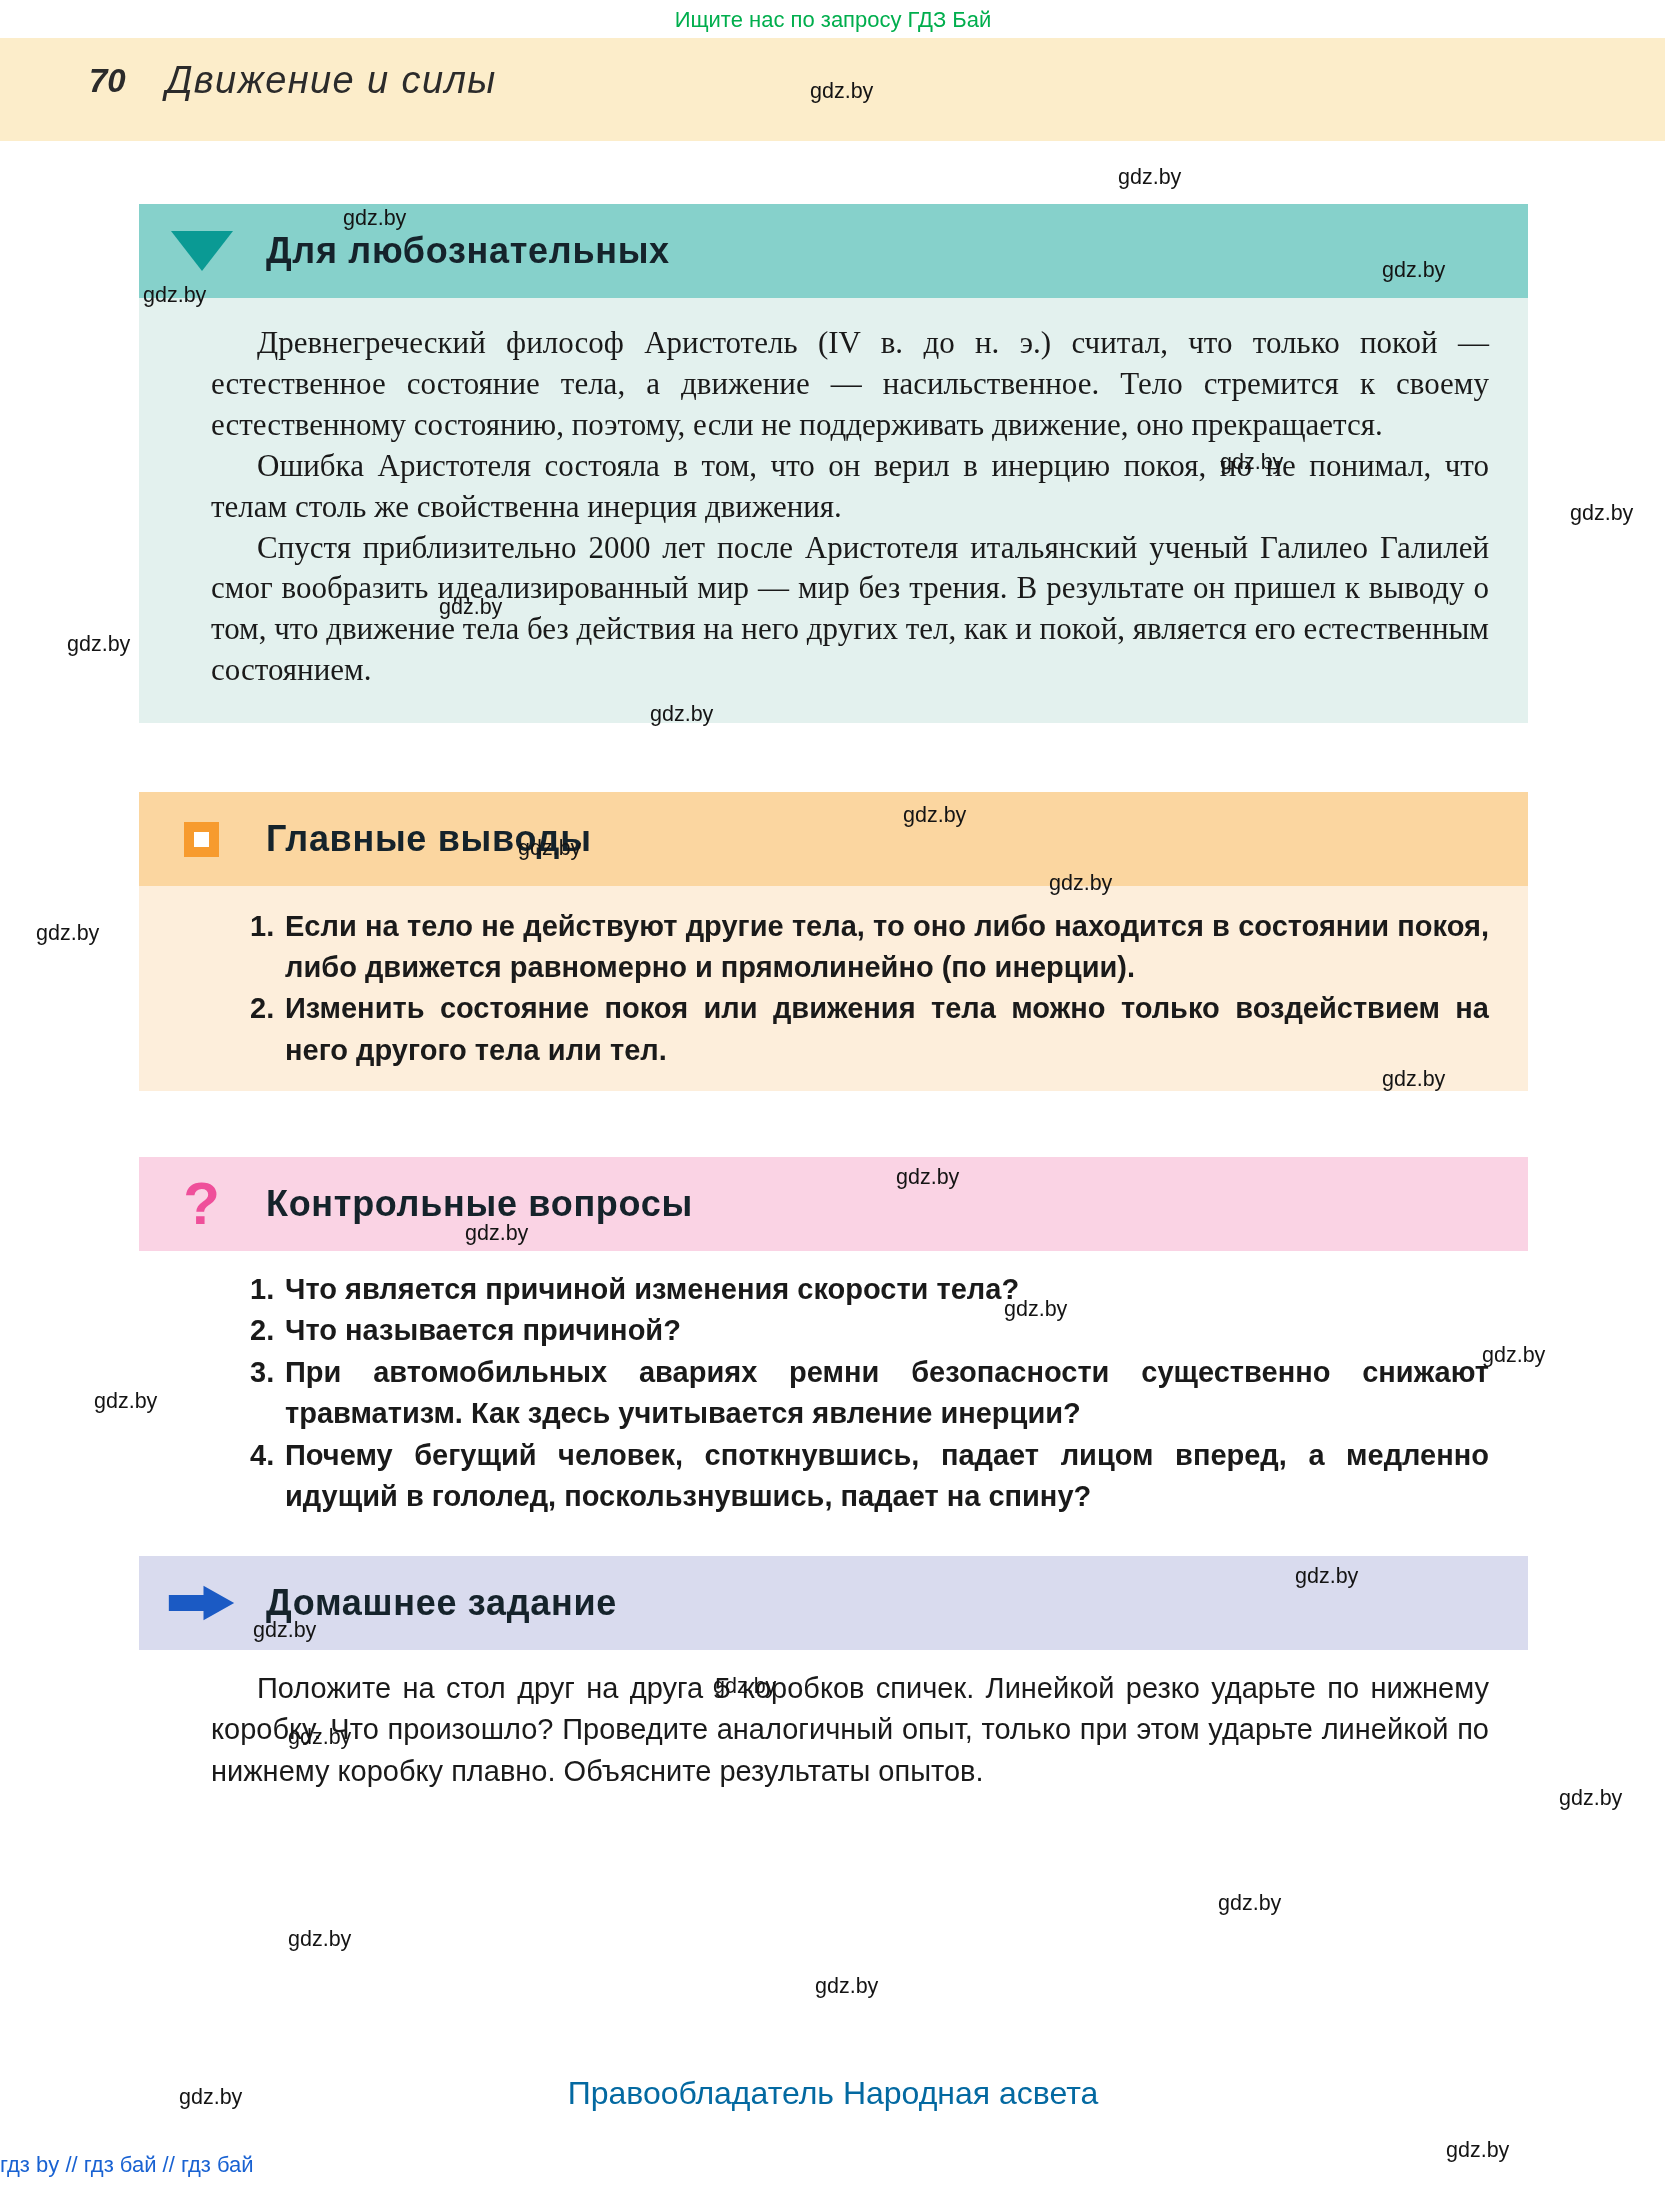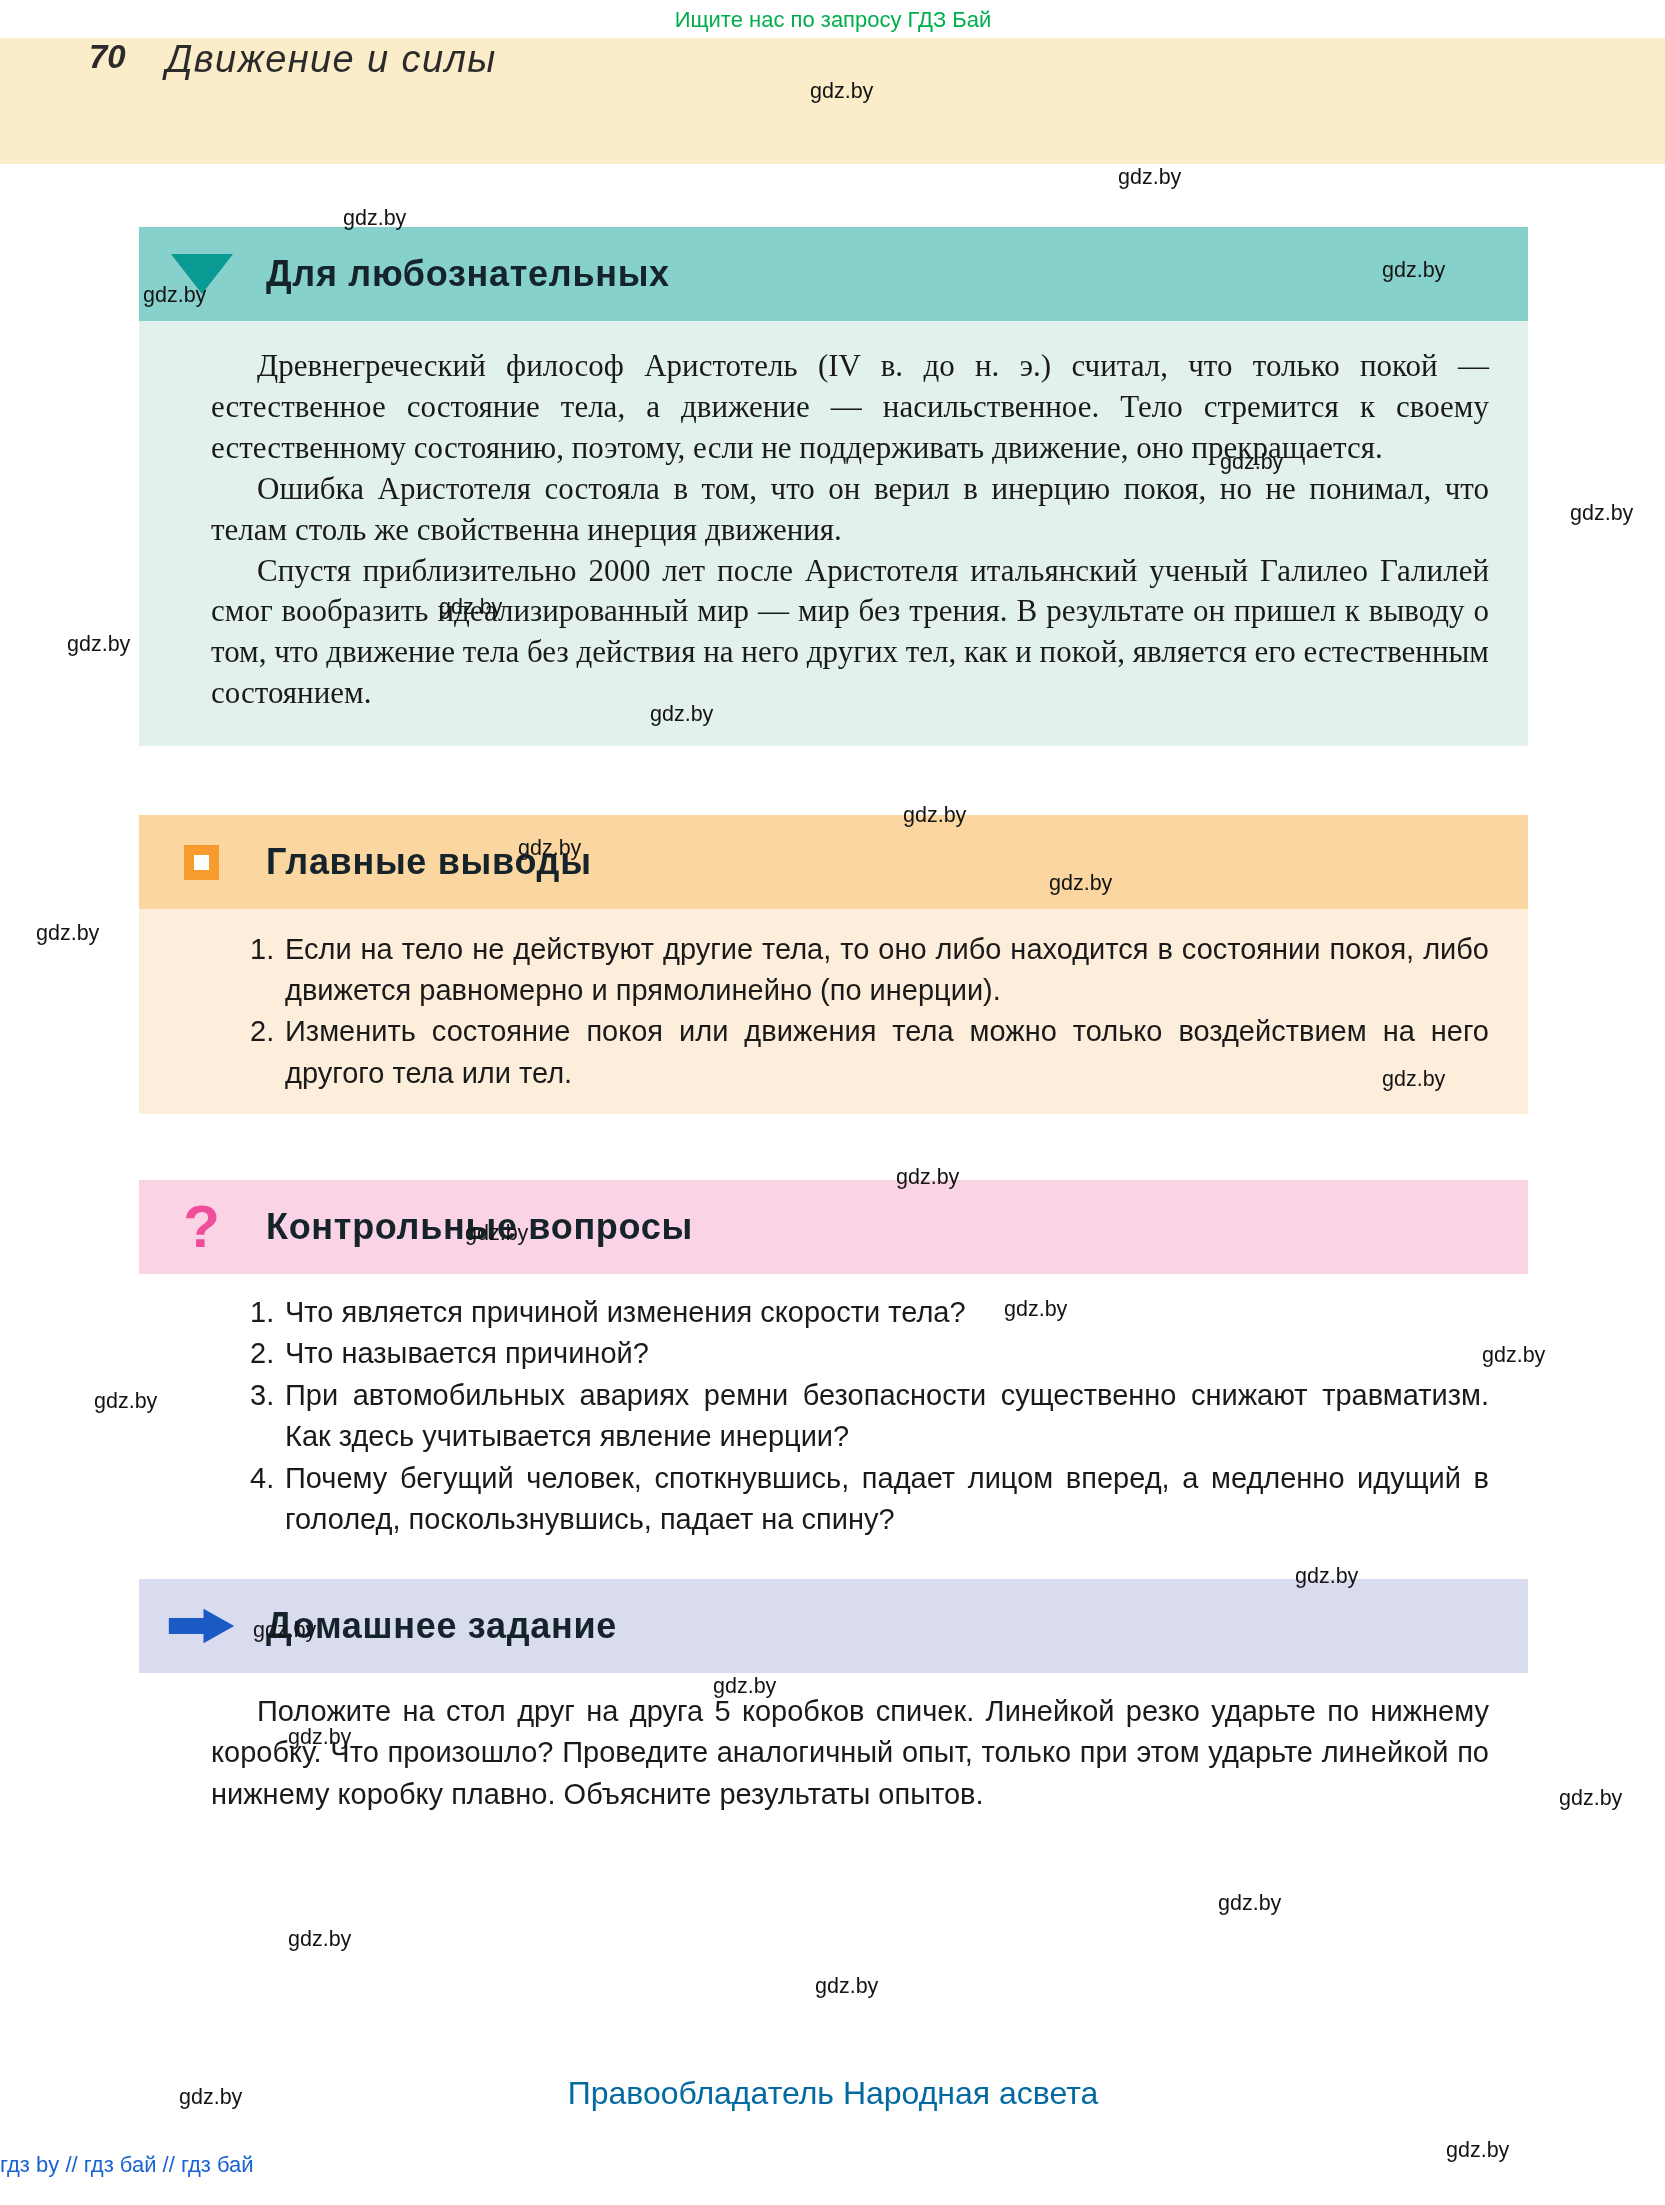--- a/index.html
+++ b/index.html
@@ -14,23 +14,23 @@
 
   
   .top-note {
     position: absolute; top: 7px; left: 0; right: 0;
     text-align: center;
     font-size: 22px; color: #00ae4d;
   }
 
   
   .runhead {
-    margin-top: 38px; height: 126px;
+    margin-top: 38px; height: 103px;
     background: #fcedca;
-    display: flex; align-items: flex-start;
+    display: flex; align-items: center;
     padding: 0 0 18px 89px; box-sizing: border-box;
   }
   .pagenum {
     font-style: italic; font-weight: bold; font-size: 33px;
     color: #2b2b2b; margin-right: 40px;
   }
   .chapter {
     font-style: italic; font-size: 38px; color: #2b2b2b;
     letter-spacing: 1.4px;
   }
@@ -88,20 +88,21 @@
     font-size: 31px; line-height: 1.32;
     text-align: justify;
   }
   .sec-body-serif p { margin: 0; text-indent: 46px; }
 
   .numlist {
     margin: 0; list-style: none; counter-reset: n;
     padding: 0 39px 0 146px;
     font-size: 29px; line-height: 1.43;
     font-family: "Liberation Sans", sans-serif;
+    font-weight: bold;
   }
   .numlist li { counter-increment: n; position: relative; text-align: justify; }
   .numlist li::before { content: counter(n) "."; position: absolute; left: -35px; }
 
   .list-wrap-orange { padding: 19.4px 0 19.4px 0; }
   .list-wrap-white  { padding: 18px 0 0 0; }
 
   .hw-body {
     padding: 18px 39px 0 72px;
     font-size: 29px; line-height: 1.43;

